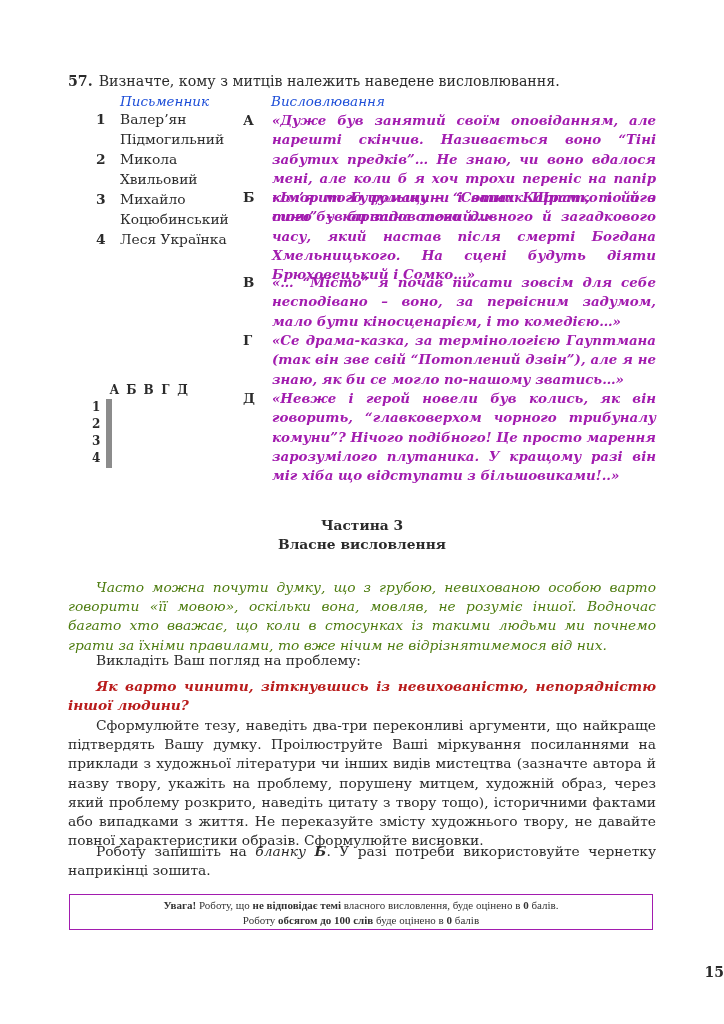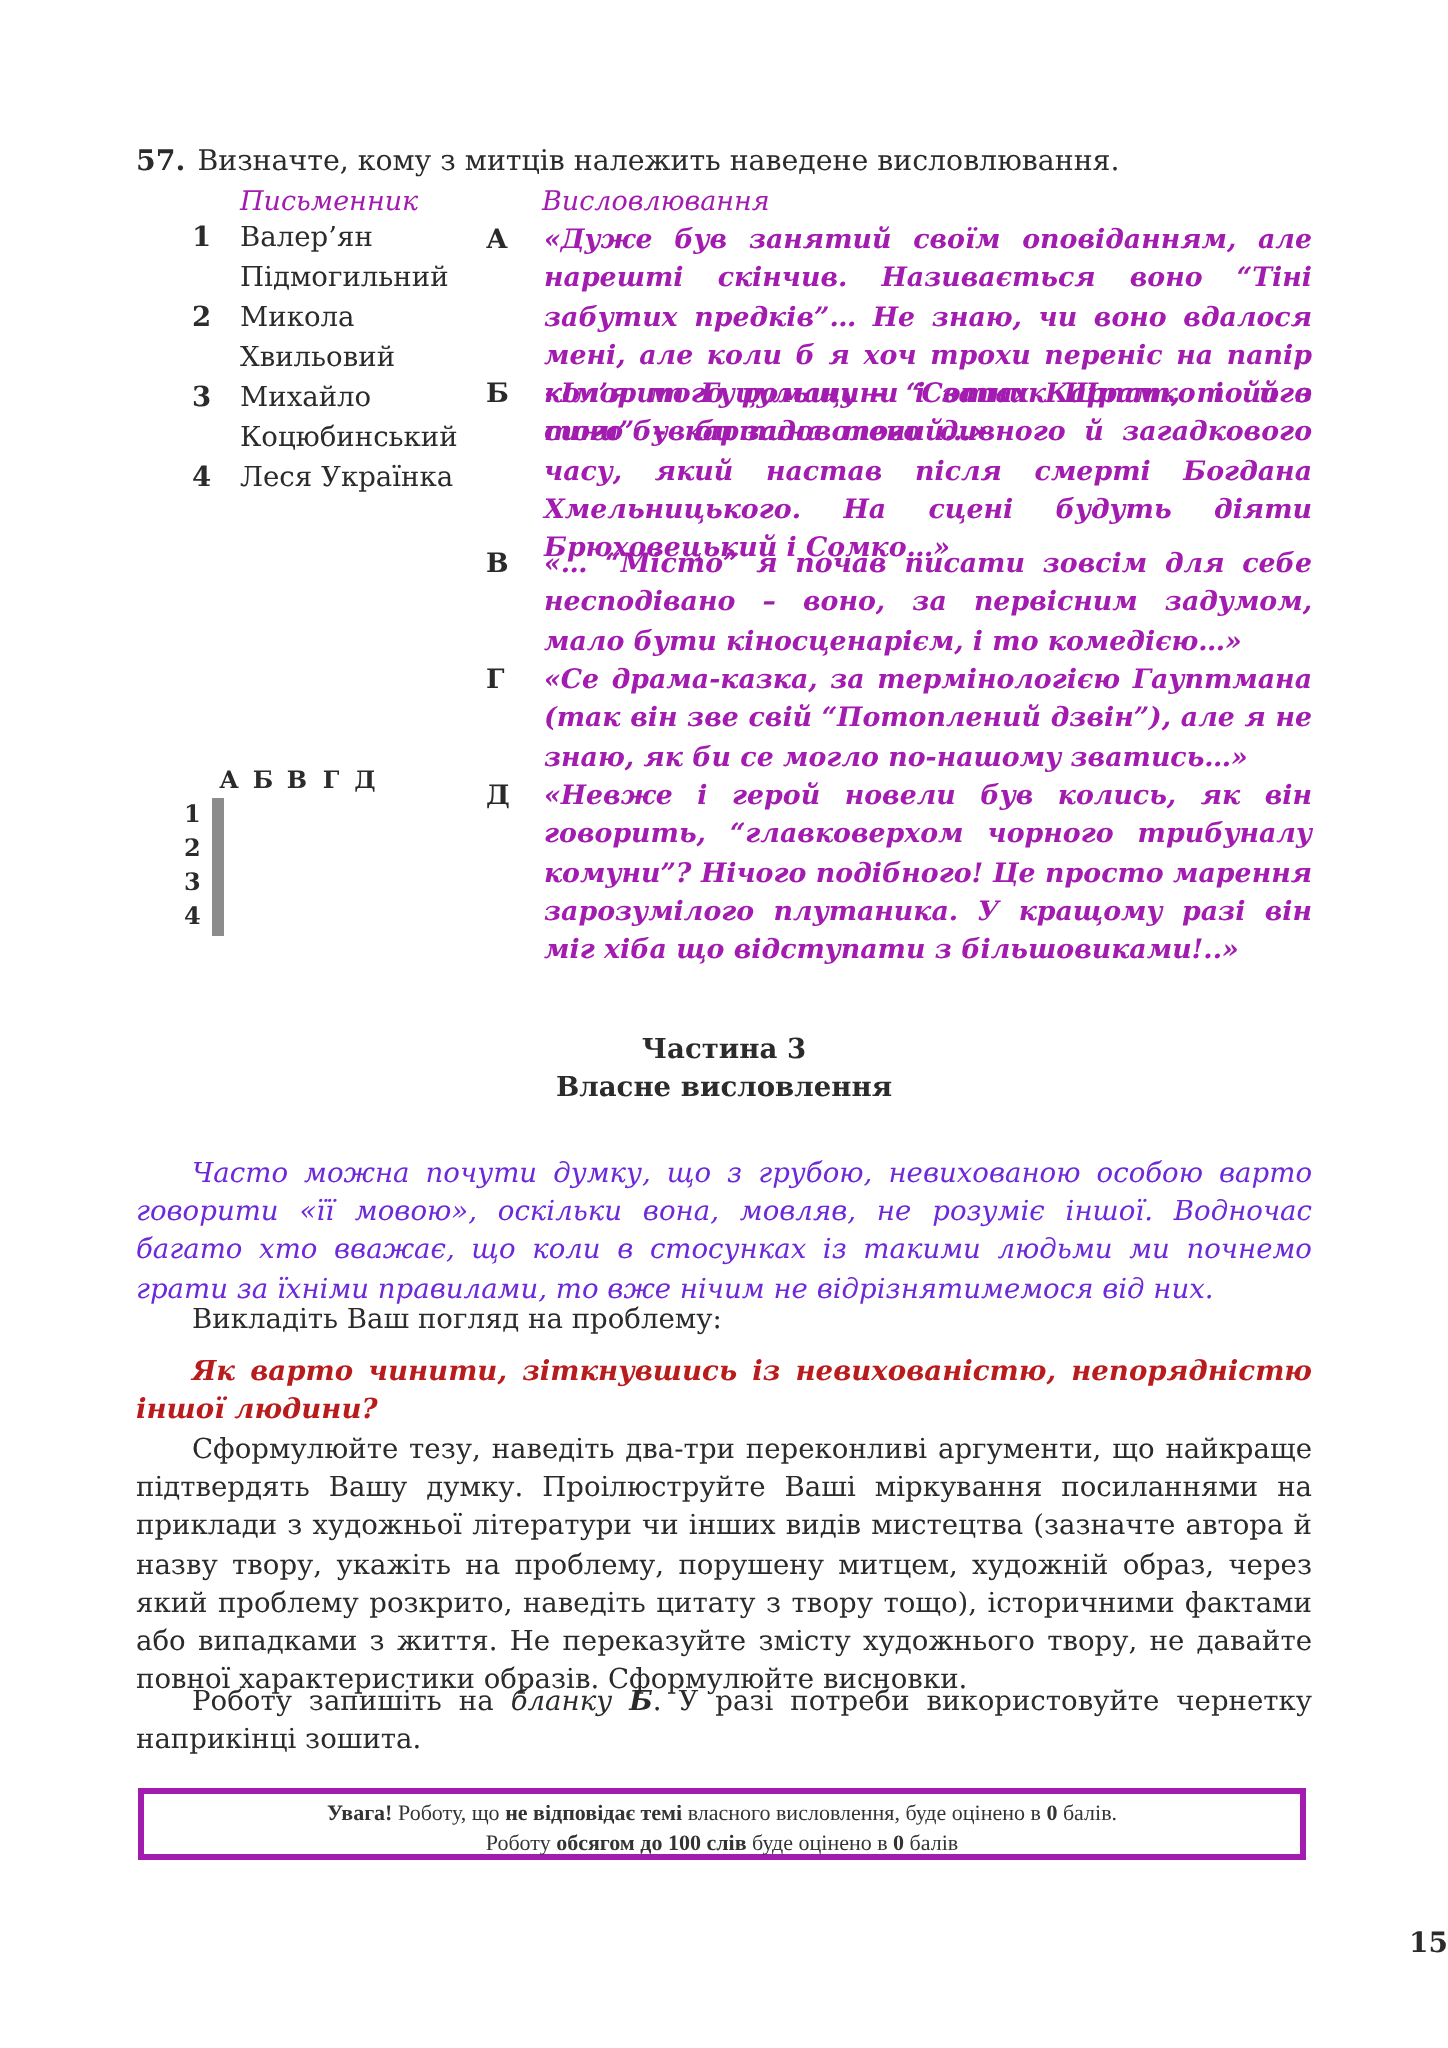--- a/index.html
+++ b/index.html
@@ -3,21 +3,21 @@
 <meta charset="utf-8">
 <style>
   html, body { margin: 0; padding: 0; background: #ffffff; }
   body { width: 724px; height: 1024px; position: relative; overflow: hidden;
          font-family: "DejaVu Serif", "Liberation Serif", serif; color: #2b2b2b; }
   .page { position: absolute; left: 0; top: 0; width: 724px; height: 964px; }
 
   .q-head { position: absolute; left: 68px; top: 72px; font-size: 14.2px; line-height: 18px; white-space: nowrap; }
   .q-num { font-weight: bold; margin-right: 6px; }
 
-  .col-head { position: absolute; top: 93px; font-size: 13.5px; font-style: italic; color: #a21caf; }
+  .col-head { position: absolute; top: 93px; font-size: 13.5px; font-style: italic; color: #1d4ed8; }
   .col-head.left { left: 120px; }
   .col-head.right { left: 271px; }
 
   .writer { position: absolute; left: 96px; font-size: 13.8px; line-height: 19.5px; }
   .writer .n { position: absolute; left: 0; top: 0; font-weight: bold; }
   .writer .name { position: absolute; left: 24px; top: 0; width: 130px; }
 
   .quote { position: absolute; left: 243px; width: 413px; font-size: 13.4px; line-height: 19.3px; }
   .quote .l { position: absolute; left: 0; top: 0; font-weight: bold; font-style: normal; color: #2a2a2a; }
   .quote .t { position: absolute; left: 29px; top: 0; width: 384px; font-style: italic; font-weight: bold;
@@ -31,25 +31,25 @@
   table.ans { position: absolute; left: 14px; top: 16px; border-collapse: collapse; }
   table.ans td { width: 16px; height: 16px; border: 1px solid #8c8c8c; padding: 0; }
 
   .center { position: absolute; left: 0; width: 724px; text-align: center; font-weight: bold; font-size: 13.8px; }
 
   .p58 { position: absolute; left: 68px; top: 553px; font-size: 14.2px; white-space: nowrap; }
   .p58 .q-num { font-weight: bold; margin-right: 6px; }
 
   .para { position: absolute; left: 68px; width: 588px; font-size: 13.8px; line-height: 19.2px;
           text-align: justify; text-indent: 28px; }
-  .para.it { font-style: italic; color: #6d28d9; }
+  .para.it { font-style: italic; color: #4d7c0f; }
   .para.bi { font-style: italic; font-weight: bold; color: #b91c1c; }
 
   .warn-box { position: absolute; left: 69px; top: 894px; width: 584px; height: 36px;
-              border: 3px solid #a21caf; box-sizing: border-box; text-align: center;
+              border: 1px solid #a21caf; box-sizing: border-box; text-align: center;
               font-family: "Liberation Serif", serif; font-size: 11px; line-height: 15px; padding-top: 3px; color: #333; }
   .warn-box b { font-weight: bold; }
 
   .page-num { position: absolute; left: 0; width: 724px; top: 964px; text-align: right; font-weight: bold; font-size: 14px; }
 </style>
 </head>
 <body>
 
 <div class="page">
 

